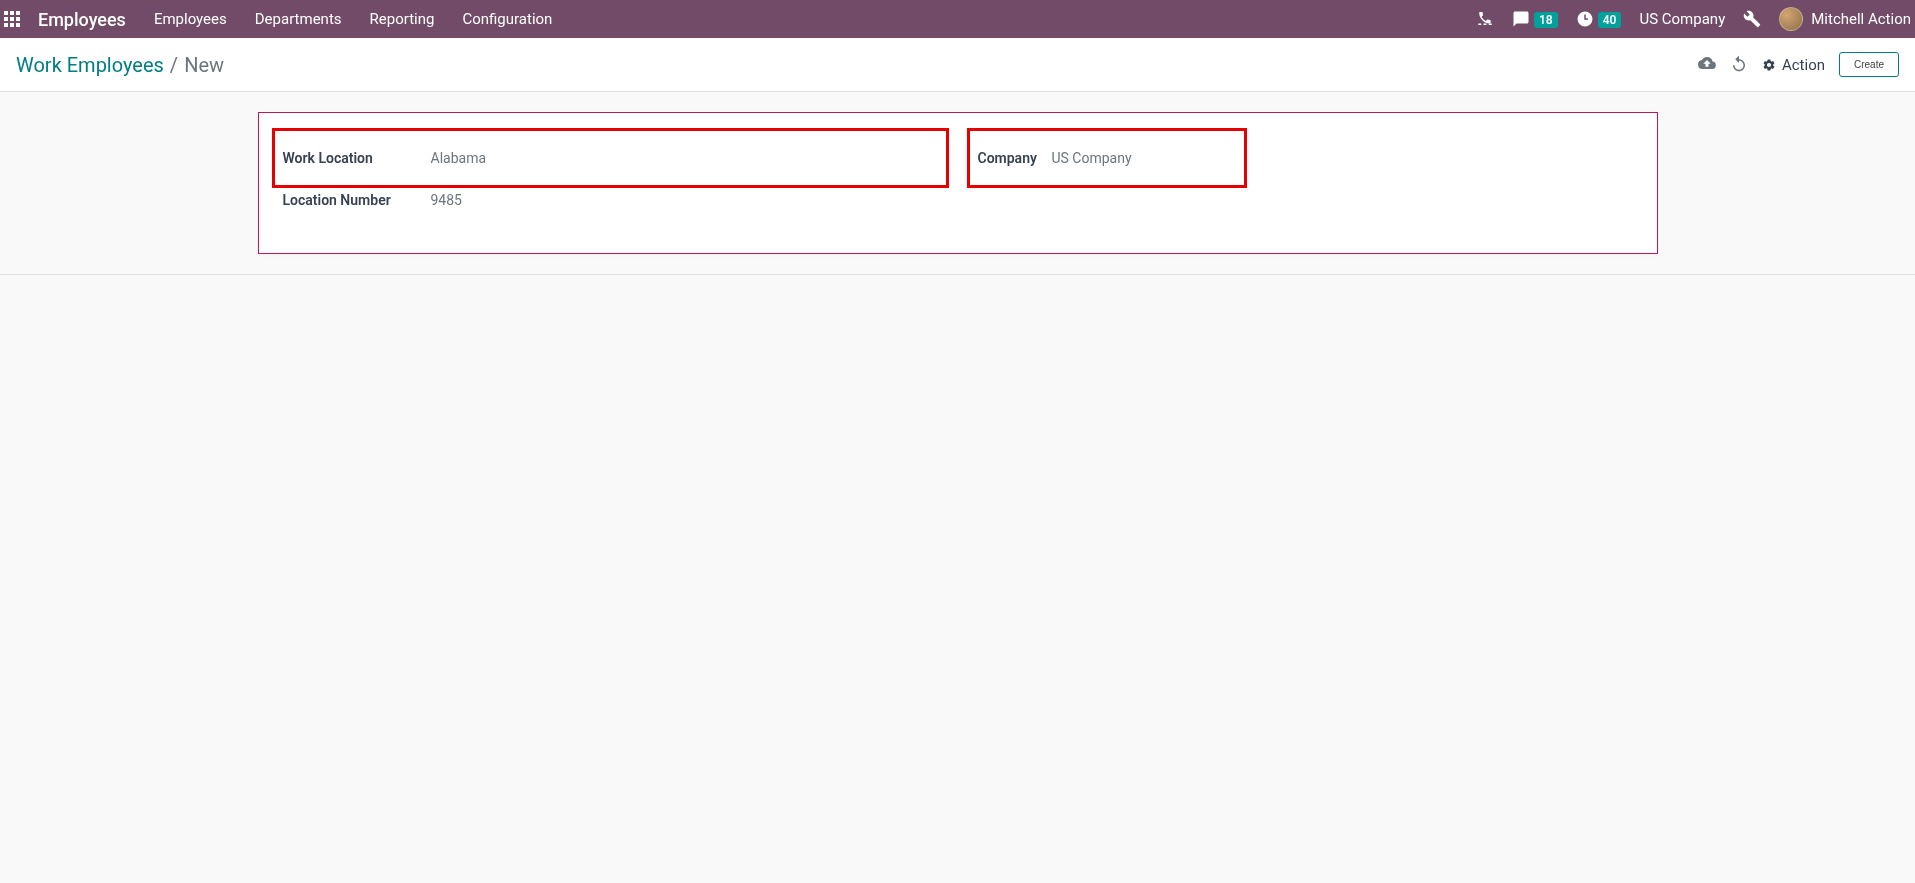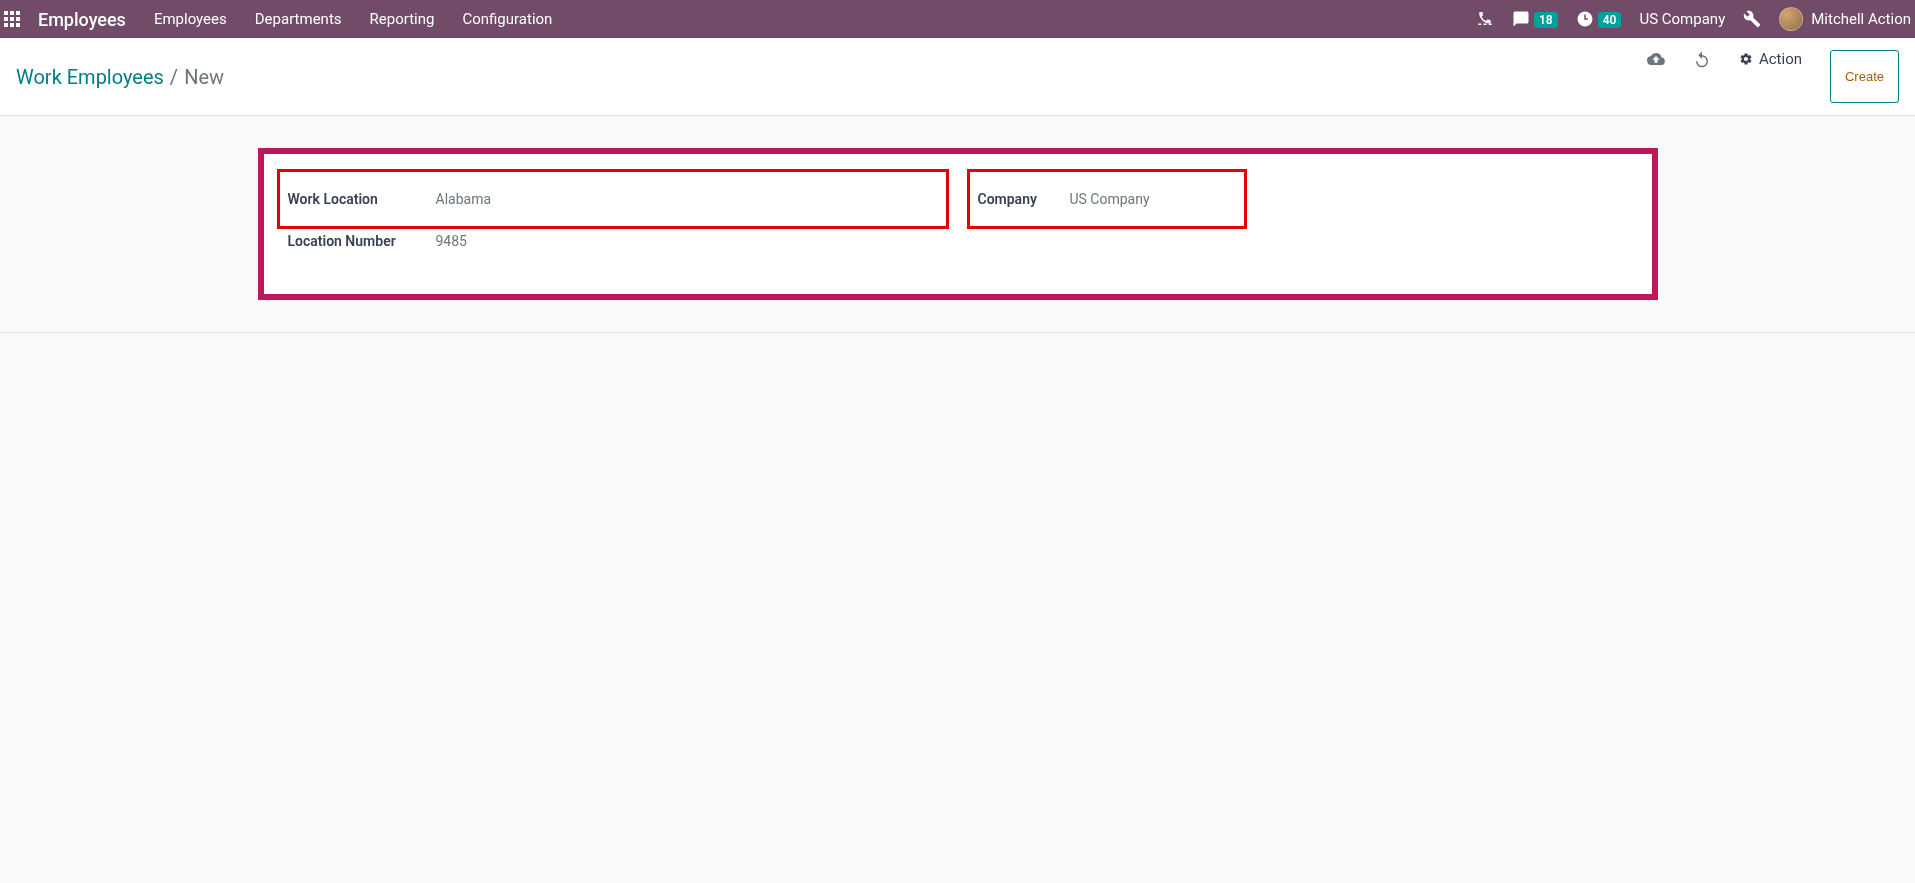--- a/index.html
+++ b/index.html
@@ -112,22 +112,22 @@
     }
     .breadcrumb-sep {
       color: #6c757d;
     }
     .breadcrumb-current {
       color: #6c757d;
     }
     .control-right {
       margin-left: auto;
       display: flex;
-      align-items: flex-start;
-      gap: 28px;
+      align-items: center;
+      gap: 14px;
     }
     .control-icon {
       color: #6c757d;
       cursor: pointer;
       font-size: 16px;
     }
     .control-icon svg {
       width: 18px;
       height: 18px;
       fill: #6c757d;
@@ -140,36 +140,36 @@
       font-size: 15px;
       cursor: pointer;
     }
     .action-btn svg {
       width: 14px;
       height: 14px;
       fill: #374151;
     }
     .create-btn {
       border: 1px solid #017e84;
-      color: #a16207;
+      color: #404040;
       background: #fff;
-      padding: 18px 14px;
-      font-size: 13px;
+      padding: 6px 14px;
+      font-size: 10px;
       cursor: pointer;
       border-radius: 3px;
     }
     .content-area {
       padding: 16px 0;
       border-bottom: 1px solid #dee2e6;
     }
     .form-sheet {
       background: #fff;
       max-width: 1400px;
-      margin: 16px auto;
-      border: 6px solid #be185d;
+      margin: 4px auto;
+      border: 1px solid #be185d;
       padding: 24px 24px 32px 24px;
       display: flex;
       gap: 40px;
       box-shadow: 0 1px 3px rgba(0,0,0,0.05);
     }
     .form-col {
       flex: 1;
     }
     .form-row {
       display: flex;
@@ -292,19 +292,19 @@
         </div>
       </div>
       <div class="form-row">
         <div class="form-label">Location Number</div>
         <div class="form-value">9485</div>
       </div>
     </div>
     <div class="form-col">
       <div class="highlight-box-right">
         <div class="form-row">
-          <div class="form-label" style="width:92px">Company</div>
+          <div class="form-label" style="width:74px">Company</div>
           <div class="form-value">US Company</div>
         </div>
       </div>
     </div>
   </div>
 </div>
 
 </body></html>

